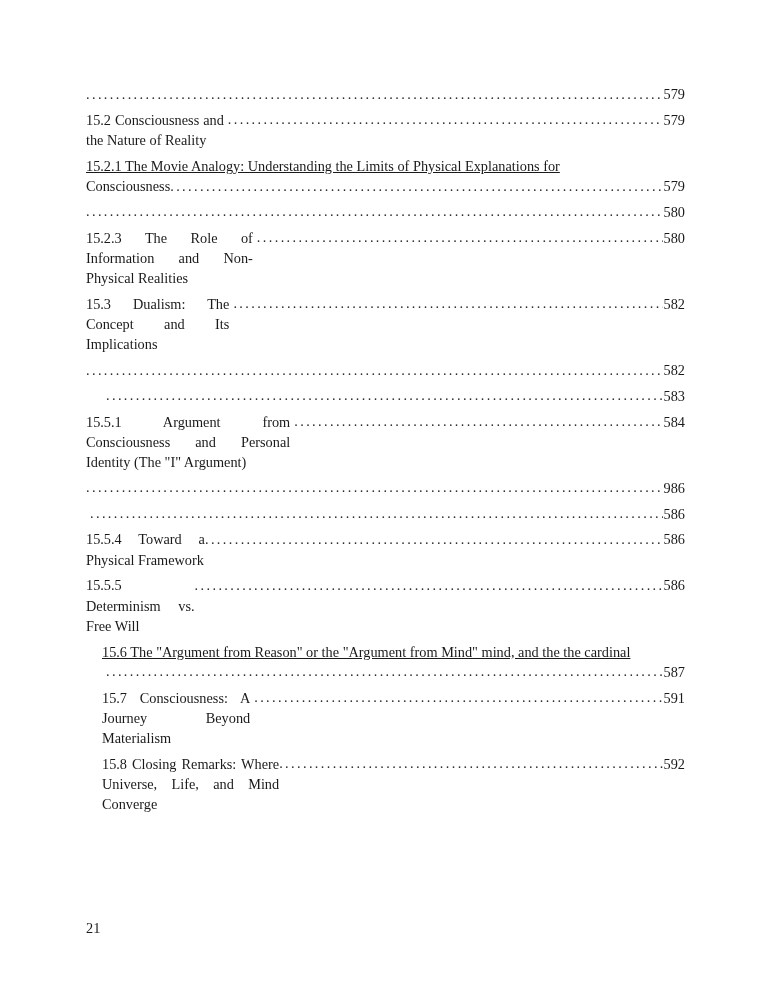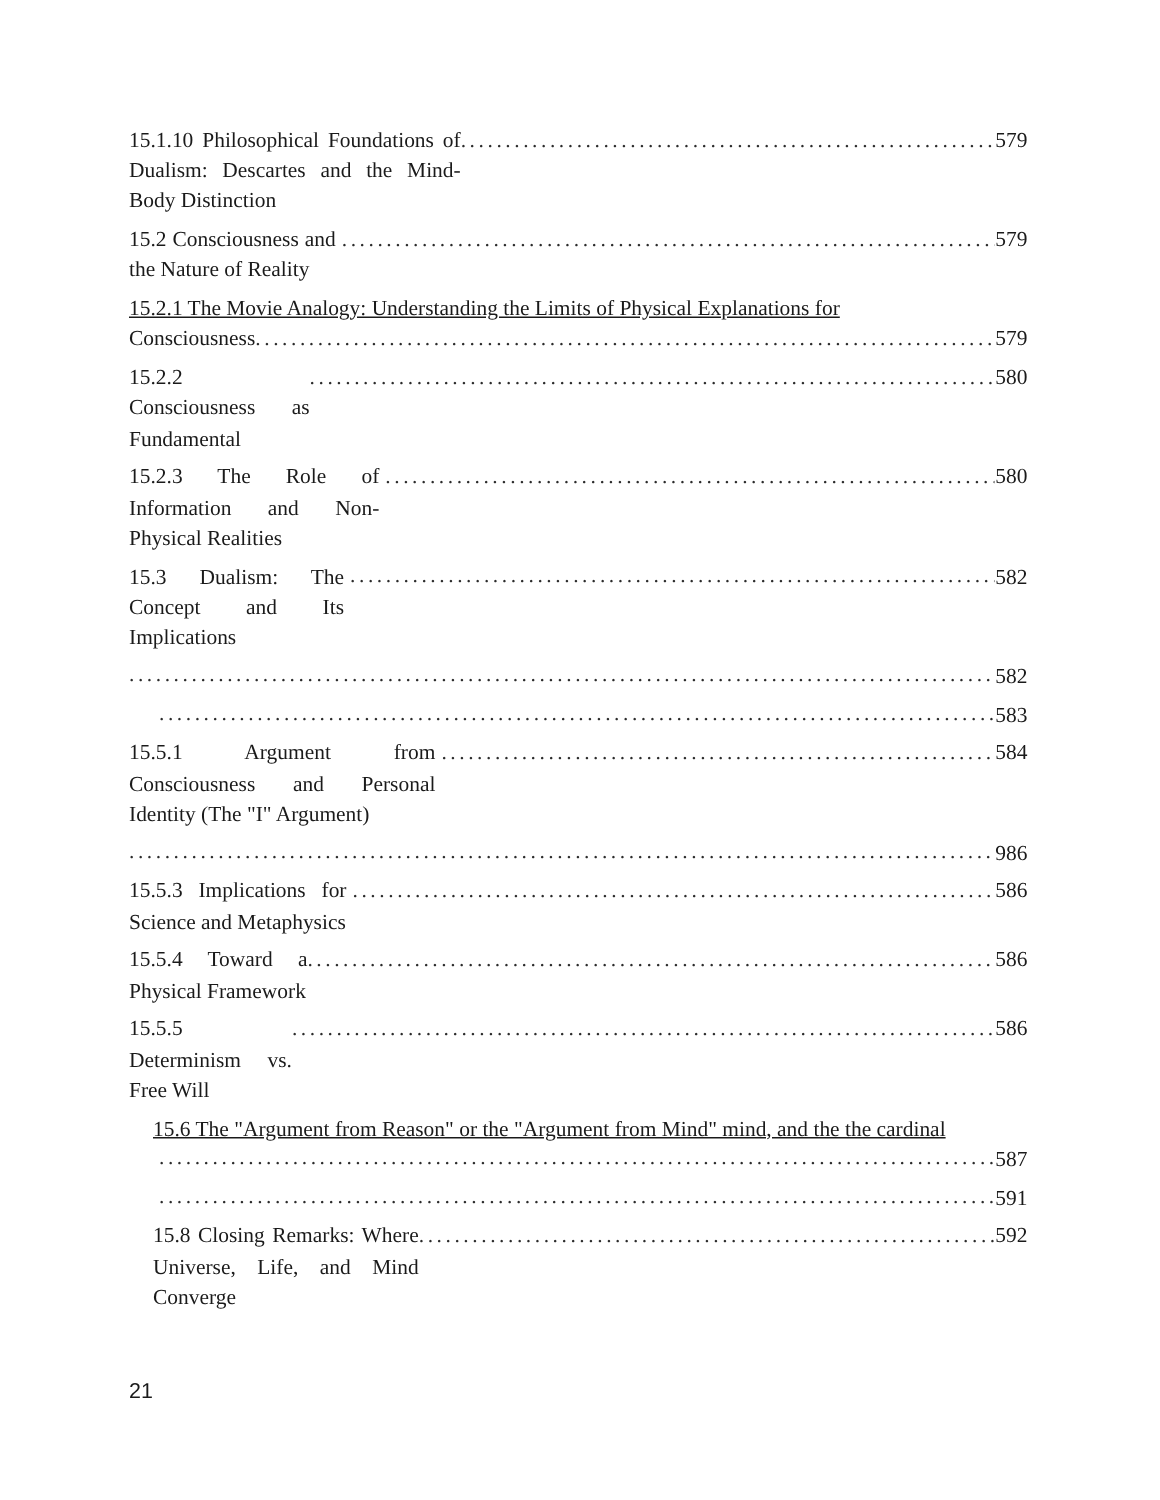--- a/index.html
+++ b/index.html
@@ -81,32 +81,31 @@
     white-space: pre-wrap;
     text-decoration: underline;
   }
   .page-number-footer {
     position: absolute;
     left: 86px;
     top: 919px;
     font-size: 14.3px;
     line-height: 18px;
     color: #1a1a1a;
-    font-family: Liberation Sans, sans-serif;
+    font-family: Liberation Serif, serif;
   }
 </style>
 </head>
 <body>
 
 <div class="page">
 
   <div class="toc" id="toc-root">
       <div class="toc-entry indent-1">
         <div class="entry-row">
-          <span class="entry-title">15.1.10 Philosophical Foundations of Dualism: Descartes and the Mind-Body Distinction</span>
           <span class="leader"></span>
           <span class="page-num">579</span>
         </div>
       </div>
       <div class="toc-entry indent-1">
         <div class="entry-row">
           <span class="entry-title">15.2 Consciousness and the Nature of Reality</span>
           <span class="leader sp-before"></span>
           <span class="page-num">579</span>
         </div>
@@ -114,21 +113,20 @@
       <div class="toc-entry indent-1">
         <span class="wrap-first">15.2.1 The Movie Analogy: Understanding the Limits of Physical Explanations for</span>
         <div class="entry-row">
           <span class="entry-title">Consciousness</span>
           <span class="leader"></span>
           <span class="page-num">579</span>
         </div>
       </div>
       <div class="toc-entry indent-1">
         <div class="entry-row">
-          <span class="entry-title">15.2.2 Consciousness as Fundamental</span>
           <span class="leader"></span>
           <span class="page-num">580</span>
         </div>
       </div>
       <div class="toc-entry indent-1">
         <div class="entry-row">
           <span class="entry-title">15.2.3 The Role of Information and Non-Physical Realities</span>
           <span class="leader sp-before"></span>
           <span class="page-num">580</span>
         </div>
@@ -160,21 +158,20 @@
         </div>
       </div>
       <div class="toc-entry indent-1">
         <div class="entry-row">
           <span class="leader"></span>
           <span class="page-num">986</span>
         </div>
       </div>
       <div class="toc-entry indent-1">
         <div class="entry-row">
-          <span class="entry-title">15.5.3 Implications for Science and Metaphysics</span>
           <span class="leader sp-before"></span>
           <span class="page-num">586</span>
         </div>
       </div>
       <div class="toc-entry indent-1">
         <div class="entry-row">
           <span class="entry-title">15.5.4 Toward a Physical Framework</span>
           <span class="leader"></span>
           <span class="page-num">586</span>
         </div>
@@ -188,20 +185,21 @@
       </div>
       <div class="toc-entry indent-2">
         <span class="wrap-first">15.6 The "Argument from Reason" or the "Argument from Mind" mind, and the the cardinal</span>
         <div class="entry-row">
           <span class="leader sp-before"></span>
           <span class="page-num">587</span>
         </div>
       </div>
       <div class="toc-entry indent-2">
         <div class="entry-row">
+          <span class="entry-title">15.7 Consciousness: A Journey Beyond Materialism</span>
           <span class="leader sp-before"></span>
           <span class="page-num">591</span>
         </div>
       </div>
       <div class="toc-entry indent-2">
         <div class="entry-row">
           <span class="entry-title">15.8 Closing Remarks: Where Universe, Life, and Mind Converge</span>
           <span class="leader"></span>
           <span class="page-num">592</span>
         </div>

